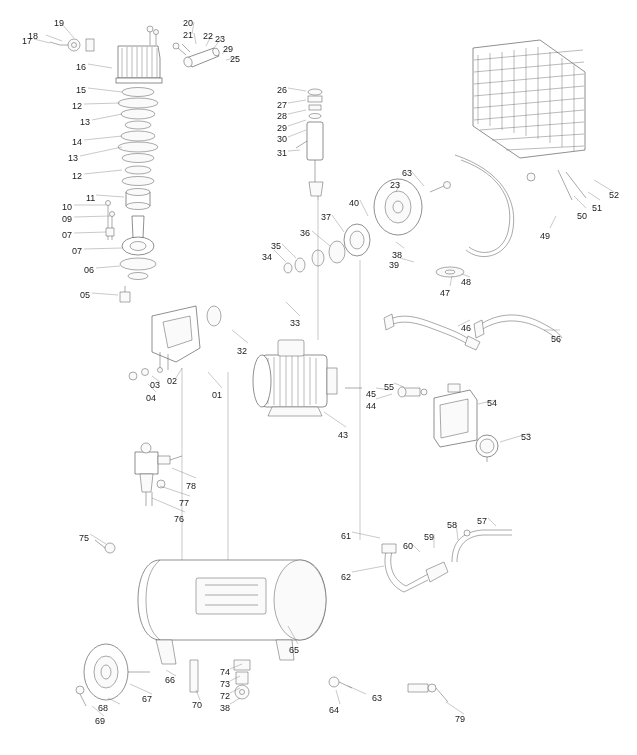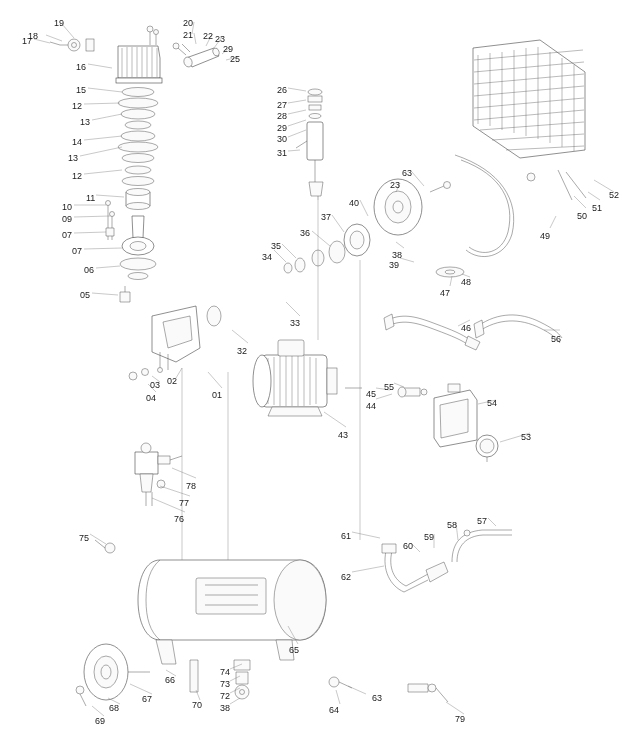--- a/index.html
+++ b/index.html
@@ -334,21 +334,21 @@
   <div class="callout" style="left:79px;top:533px">75</div>
   <div class="callout" style="left:341px;top:531px">61</div>
   <div class="callout" style="left:341px;top:572px">62</div>
   <div class="callout" style="left:403px;top:541px">60</div>
   <div class="callout" style="left:424px;top:532px">59</div>
   <div class="callout" style="left:447px;top:520px">58</div>
   <div class="callout" style="left:477px;top:516px">57</div>
   <div class="callout" style="left:289px;top:645px">65</div>
   <div class="callout" style="left:165px;top:675px">66</div>
   <div class="callout" style="left:142px;top:694px">67</div>
-  <div class="callout" style="left:109px;top:703px">68</div>
+  <div class="callout" style="left:98px;top:703px">68</div>
   <div class="callout" style="left:95px;top:716px">69</div>
   <div class="callout" style="left:192px;top:700px">70</div>
   <div class="callout" style="left:220px;top:667px">74</div>
   <div class="callout" style="left:220px;top:679px">73</div>
   <div class="callout" style="left:220px;top:691px">72</div>
   <div class="callout" style="left:220px;top:703px">38</div>
   <div class="callout" style="left:329px;top:705px">64</div>
   <div class="callout" style="left:372px;top:693px">63</div>
   <div class="callout" style="left:455px;top:714px">79</div>
 

